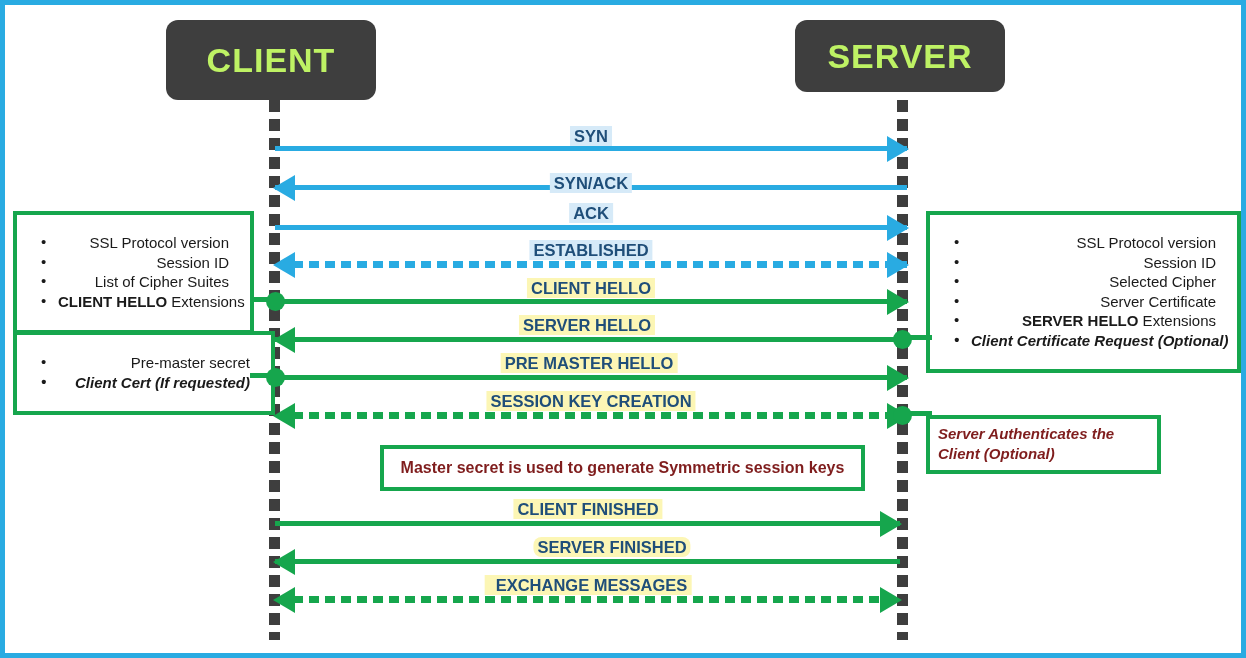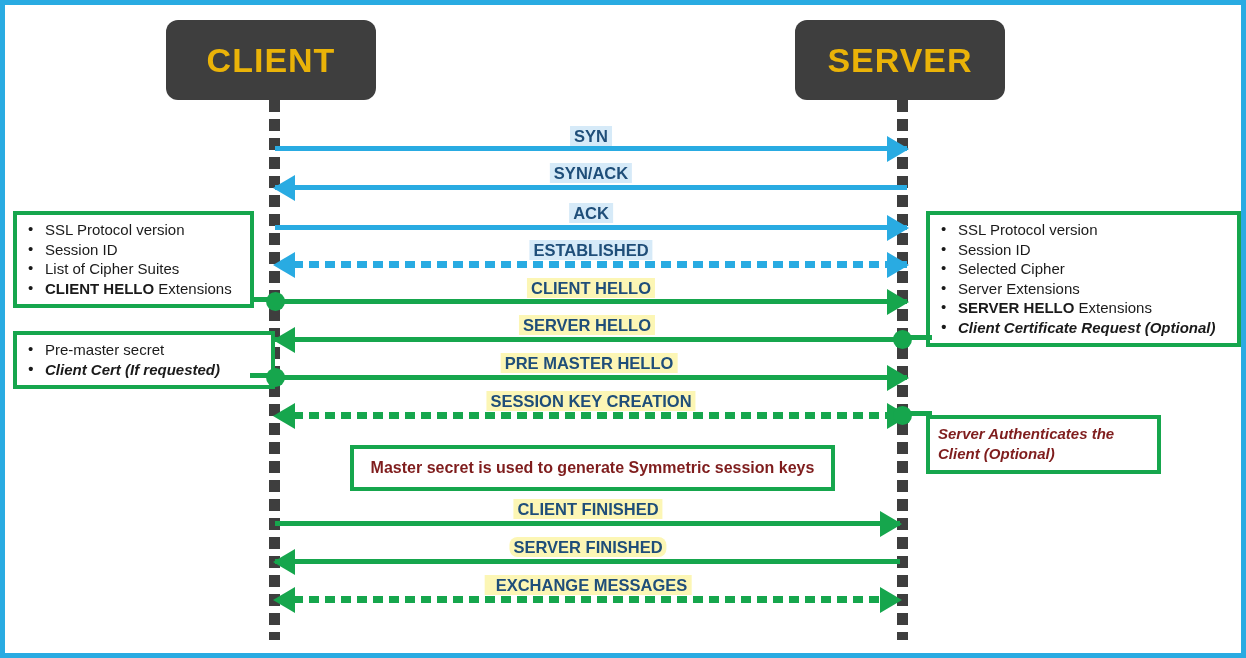--- a/index.html
+++ b/index.html
@@ -25,27 +25,27 @@
   }
 
   
   .actor-box {
     position: absolute;
     background: #3E3E3E;
     border-radius: 12px;
     display: flex;
     align-items: center;
     justify-content: center;
-    color: #eab308;
+    color: #bef264;
     font-weight: bold;
     font-size: 34px;
     letter-spacing: 1px;
   }
   #actor-client { left: 161px; top: 15px; width: 210px; height: 80px; }
-  #actor-server { left: 790px; top: 15px; width: 210px; height: 80px; }
+  #actor-server { left: 790px; top: 15px; width: 210px; height: 72px; }
 
   
   .lifeline {
     position: absolute;
     width: 11px;
     top: 95px;
     height: 540px;
     background-image: linear-gradient(#3E3E3E 62%, rgba(0,0,0,0) 0%);
     background-position: left top;
     background-size: 11px 19px;
@@ -103,21 +103,21 @@
   .msg-label.hl-blue { background: #D6EAF8; }
   .msg-label.hl-yellow { background: #FCF6B5; }
 
   
   .note {
     position: absolute;
     background: #ffffff;
     border: 4px solid #16A64D;
     padding: 5px 8px 6px 8px;
   }
-  .note ul { margin: 0; padding: 0; list-style: none; }
+  .note ul { margin: 13px; padding: 0; list-style: none; text-align: right; }
   .note li {
     font-size: 15px;
     color: #1A1A1A;
     line-height: 19.5px;
     padding-left: 20px;
     position: relative;
     white-space: nowrap;
   }
   .note li::before {
     content: "\2022";
@@ -131,20 +131,21 @@
   .note .plain {
     font-size: 15px;
     color: #7f1d1d;
     line-height: 20px;
     font-weight: bold;
     font-style: italic;
     white-space: nowrap;
   }
   .note.center-note {
     padding: 9px 4px;
+    margin-left: 30px;
   }
   .note.center-note .plain {
     font-style: normal;
     font-size: 16px;
     text-align: center;
   }
 
   
   .connector { position: absolute; background: #16A64D; }
   .dot {
@@ -173,21 +174,21 @@
     <div class="msg solid blue to-right" style="left:270px; width:632px; top:130px;">
       <div class="line"></div>
       <div class="head"></div>
     </div>
     <div class="msg-label hl-blue" style="left:586px; top:121px;">SYN</div>
 
     <div class="msg solid blue to-left" style="left:270px; width:632px; top:169px;">
       <div class="line"></div>
       <div class="head"></div>
     </div>
-    <div class="msg-label hl-blue" style="left:586px; top:158px;">SYN/ACK</div>
+    <div class="msg-label hl-blue" style="left:586px; top:168px;">SYN/ACK</div>
 
     <div class="msg solid blue to-right" style="left:270px; width:632px; top:209px;">
       <div class="line"></div>
       <div class="head"></div>
     </div>
     <div class="msg-label hl-blue" style="left:586px; top:198px;text-align:right;">ACK</div>
 
     <div class="msg dotted blue to-right" style="left:288px; width:614px; top:246px;">
       <div class="line"></div>
       <div class="head"></div>
@@ -229,21 +230,21 @@
     <div class="msg solid green to-right" style="left:270px; width:625px; top:505px;">
       <div class="line"></div>
       <div class="head"></div>
     </div>
     <div class="msg-label hl-yellow" style="left:583px; top:494px;">CLIENT FINISHED</div>
 
     <div class="msg solid green to-left" style="left:270px; width:625px; top:543px;">
       <div class="line"></div>
       <div class="head"></div>
     </div>
-    <div class="msg-label hl-yellow" style="left:583px; top:532px;border-radius:8px;">SERVER FINISHED</div>
+    <div class="msg-label hl-yellow" style="left:607px; top:532px;border-radius:8px;">SERVER FINISHED</div>
 
     <div class="msg dotted green to-right" style="left:288px; width:607px; top:581px;">
       <div class="line"></div>
       <div class="head"></div>
     </div>
     <div class="msg dotted green to-left noarrow" style="left:270px; width:40px; top:581px;">
       <div class="line" style="background:none;"></div>
       <div class="head" style="display:block;"></div>
     </div>
     <div class="msg-label hl-yellow" style="left:583px; top:570px;padding-left:11px;">EXCHANGE MESSAGES</div>
@@ -267,21 +268,21 @@
       </ul>
     </div>
     <div class="connector" style="left:245px; top:368px; width:30px; height:5px;"></div>
     <div class="dot" style="left:261px; top:363px;"></div>
 
     <div class="note" style="left:921px; top:206px; width:315px;">
       <ul>
         <li>SSL Protocol version</li>
         <li>Session ID</li>
         <li>Selected Cipher</li>
-        <li>Server Extensions</li>
+        <li>Server Certificate</li>
         <li><span class="b">SERVER HELLO</span><span> Extensions</span></li>
         <li class="bi">Client Certificate Request (Optional)</li>
       </ul>
     </div>
     <div class="connector" style="left:897px; top:330px; width:30px; height:5px;"></div>
     <div class="dot" style="left:888px; top:325px;"></div>
 
     <div class="note" style="left:921px; top:410px; width:235px;">
       <div class="plain">Server Authenticates the</div>
       <div class="plain">Client (Optional)</div>

